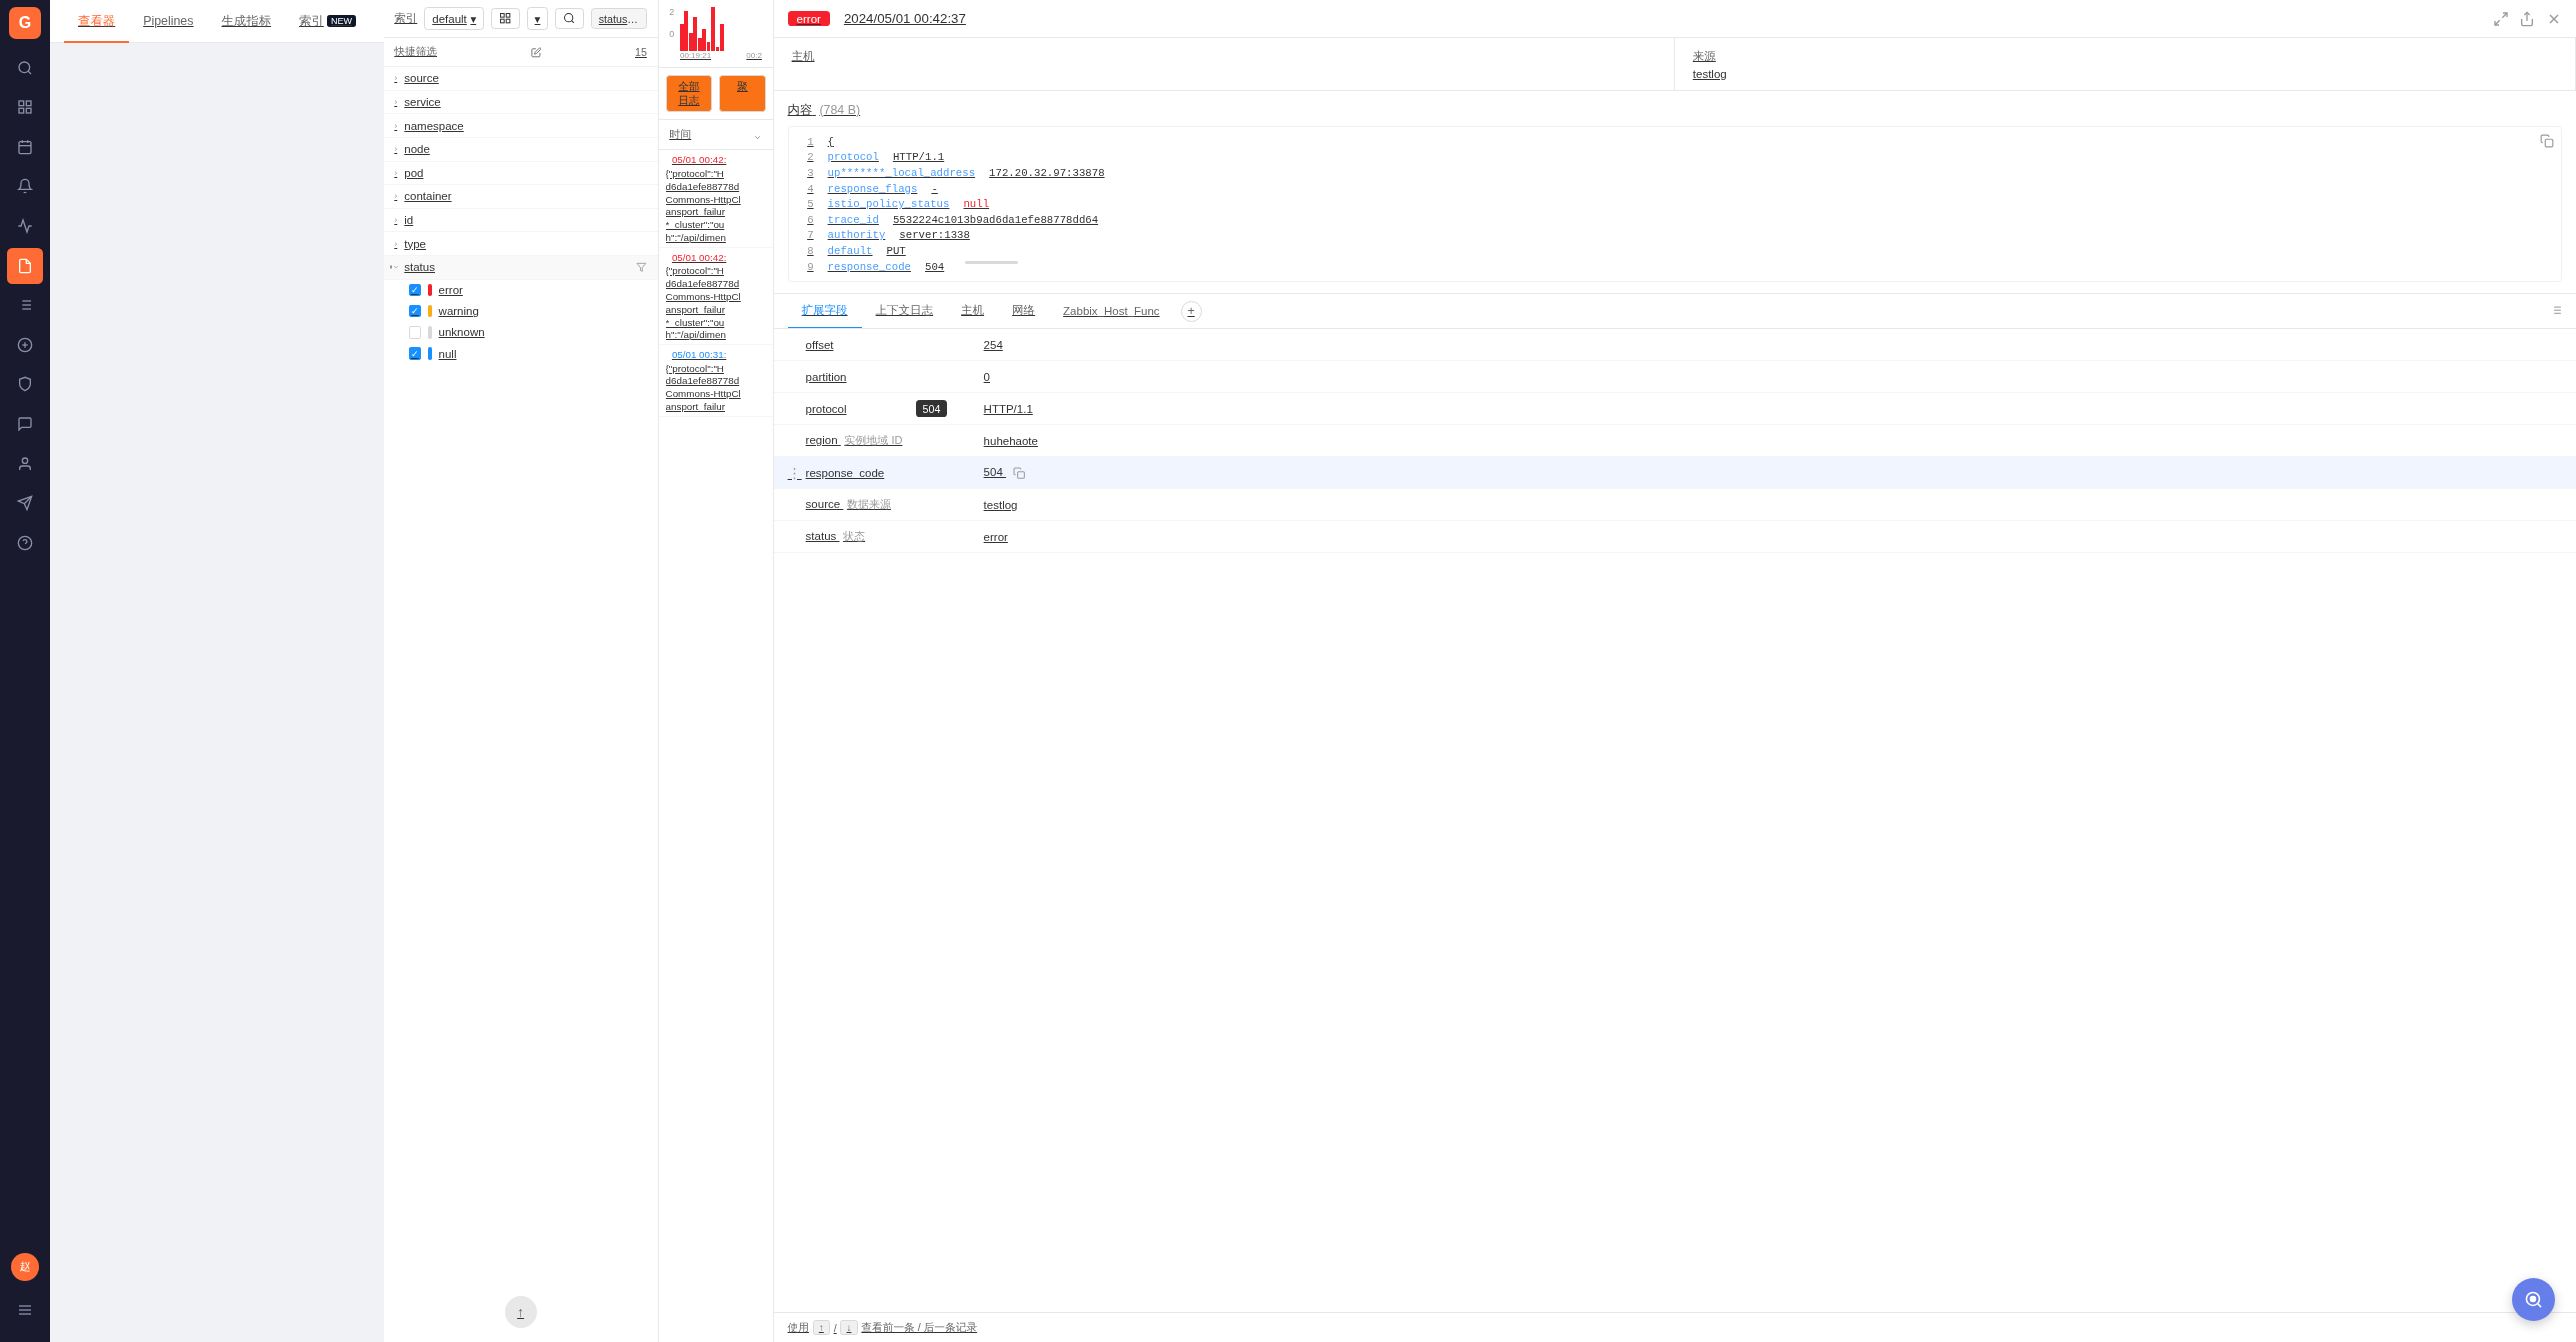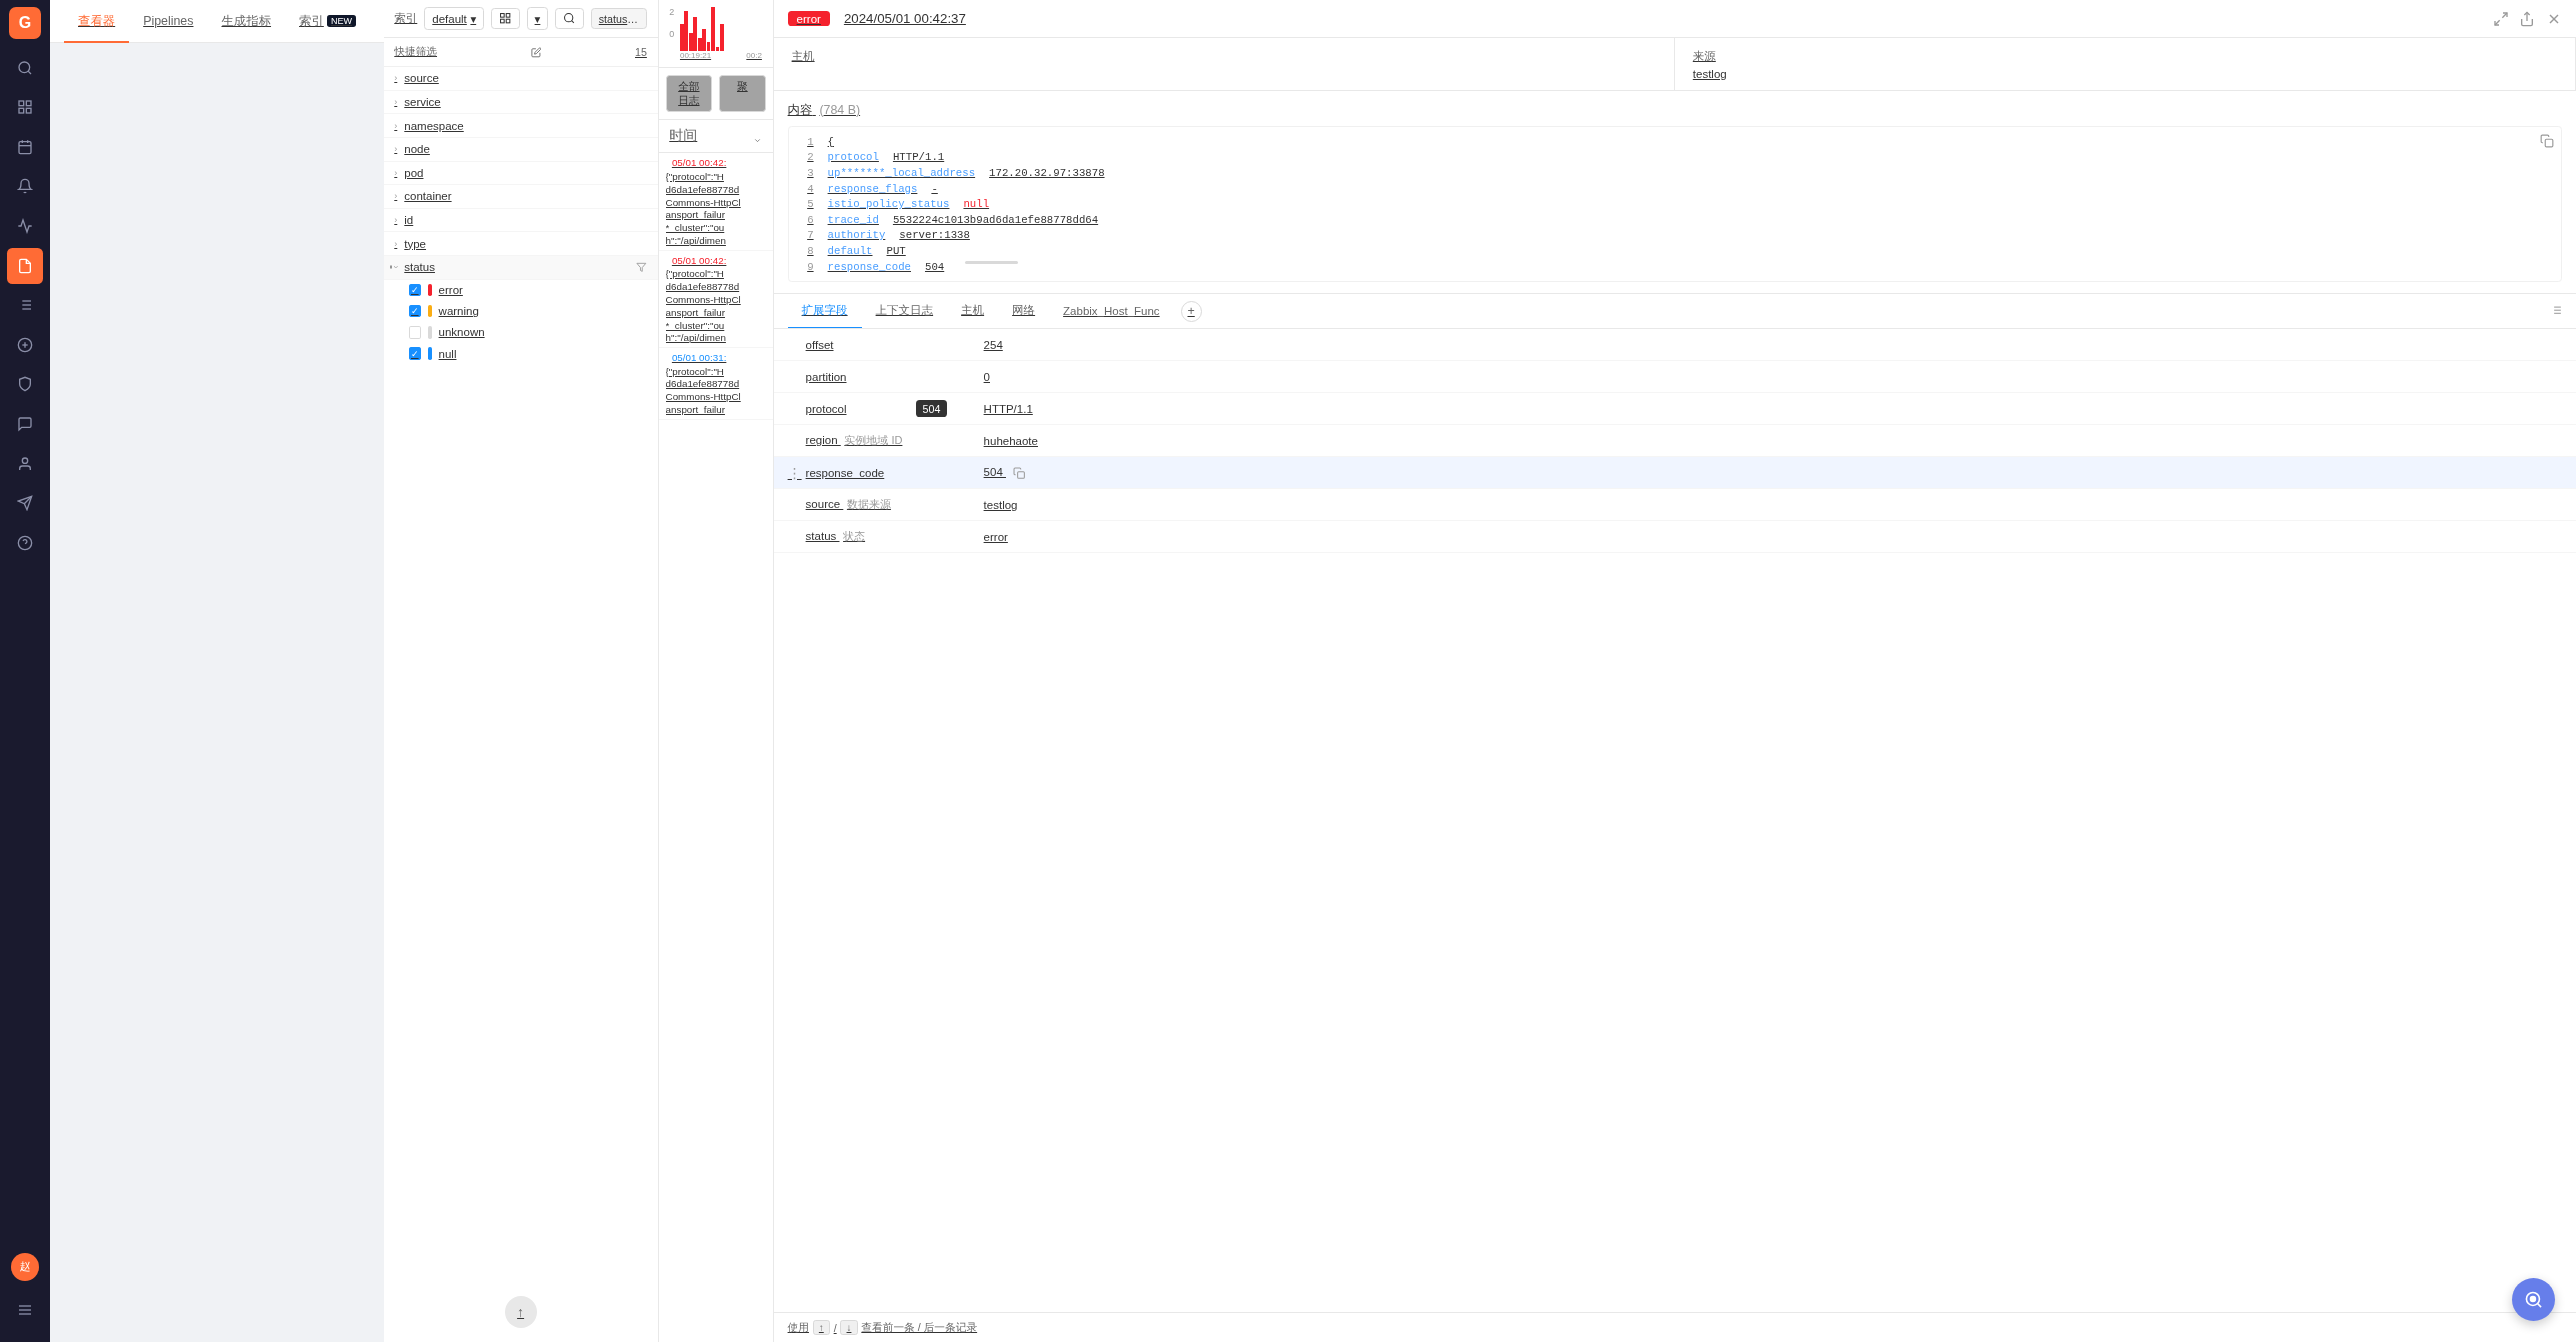--- a/index.html
+++ b/index.html
@@ -50,36 +50,36 @@
     .checkbox.checked::after { content: '✓'; color: white; font-size: 9px; }
     .status-dot { width: 3.6px; height: 12.4px; border-radius: 1.8px; flex-shrink: 0; }
     .status-dot.error { background: #f5222d; }
     .status-dot.warning { background: #faad14; }
     .status-dot.unknown { background: #d9d9d9; }
     .status-dot.info { background: #1890ff; }
     .child-label { font-size: 11.5px; color: #333; }
 
     
     .middle-panel { width: 107px; background: white; border-right: 0.9px solid #e8e8e8; display: flex; flex-direction: column; flex-shrink: 0; overflow: hidden; }
-    .middle-header { padding: 7px 10.7px; border-bottom: 0.9px solid #e8e8e8; display: flex; align-items: flex-end; justify-content: space-between; font-size: 14px; color: #666; flex-shrink: 0; }
+    .middle-header { padding: 7px 10.7px; border-bottom: 0.9px solid #e8e8e8; display: flex; align-items: flex-end; justify-content: space-between; font-size: 11px; color: #666; flex-shrink: 0; }
 
     
     .chart-area { padding: 7px 10.7px; border-bottom: 0.9px solid #e8e8e8; flex-shrink: 0; }
 
     .log-list { flex: 1; overflow-y: auto; }
     .log-item { padding: 3.6px 7px; border-bottom: 0.9px solid #f5f5f5; cursor: pointer; }
     .log-time { font-size: 9.8px; color: #666; display: flex; align-items: center; gap: 3.6px; }
     .log-level-dot { width: 2.7px; height: 12.4px; border-radius: 0.9px; flex-shrink: 0; }
     .log-content { font-size: 9.8px; color: #333; overflow: hidden; text-overflow: ellipsis; white-space: nowrap; margin-top: 1.8px; }
     .log-time-red { color: #f5222d; font-weight: 500; }
     .log-time-blue { color: #1890ff; font-weight: 500; }
 
     
     .action-buttons { padding: 7px; display: flex; gap: 7px; border-bottom: 0.9px solid #e8e8e8; flex-shrink: 0; }
-    .action-btn { flex: 1; padding: 3.6px 7px; border: 0.9px solid #d9d9d9; border-radius: 3.6px; background: #a3a3a3; cursor: pointer; font-size: 10.7px; color: #333; text-align: center; }
+    .action-btn { flex: 1; padding: 3.6px 7px; border: 0.9px solid #d9d9d9; border-radius: 3.6px; background: #f97316; cursor: pointer; font-size: 10.7px; color: #333; text-align: center; }
 
     
     .right-panel { flex: 1; background: white; display: flex; flex-direction: column; overflow: hidden; }
     .detail-header { padding: 10.7px 14px; border-bottom: 0.9px solid #e8e8e8; display: flex; align-items: center; gap: 14px; flex-shrink: 0; }
     .error-badge { background: #f5222d; color: white; padding: 1.8px 9px; border-radius: 3.6px; font-size: 11.5px; font-weight: 500; }
     .detail-time { font-size: 13.3px; color: #333; font-weight: 500; }
     .detail-actions { margin-left: auto; display: flex; gap: 10.7px; align-items: center; }
 
     
     .info-cards { display: flex; gap: 0; border-bottom: 0.9px solid #e8e8e8; flex-shrink: 0; }

